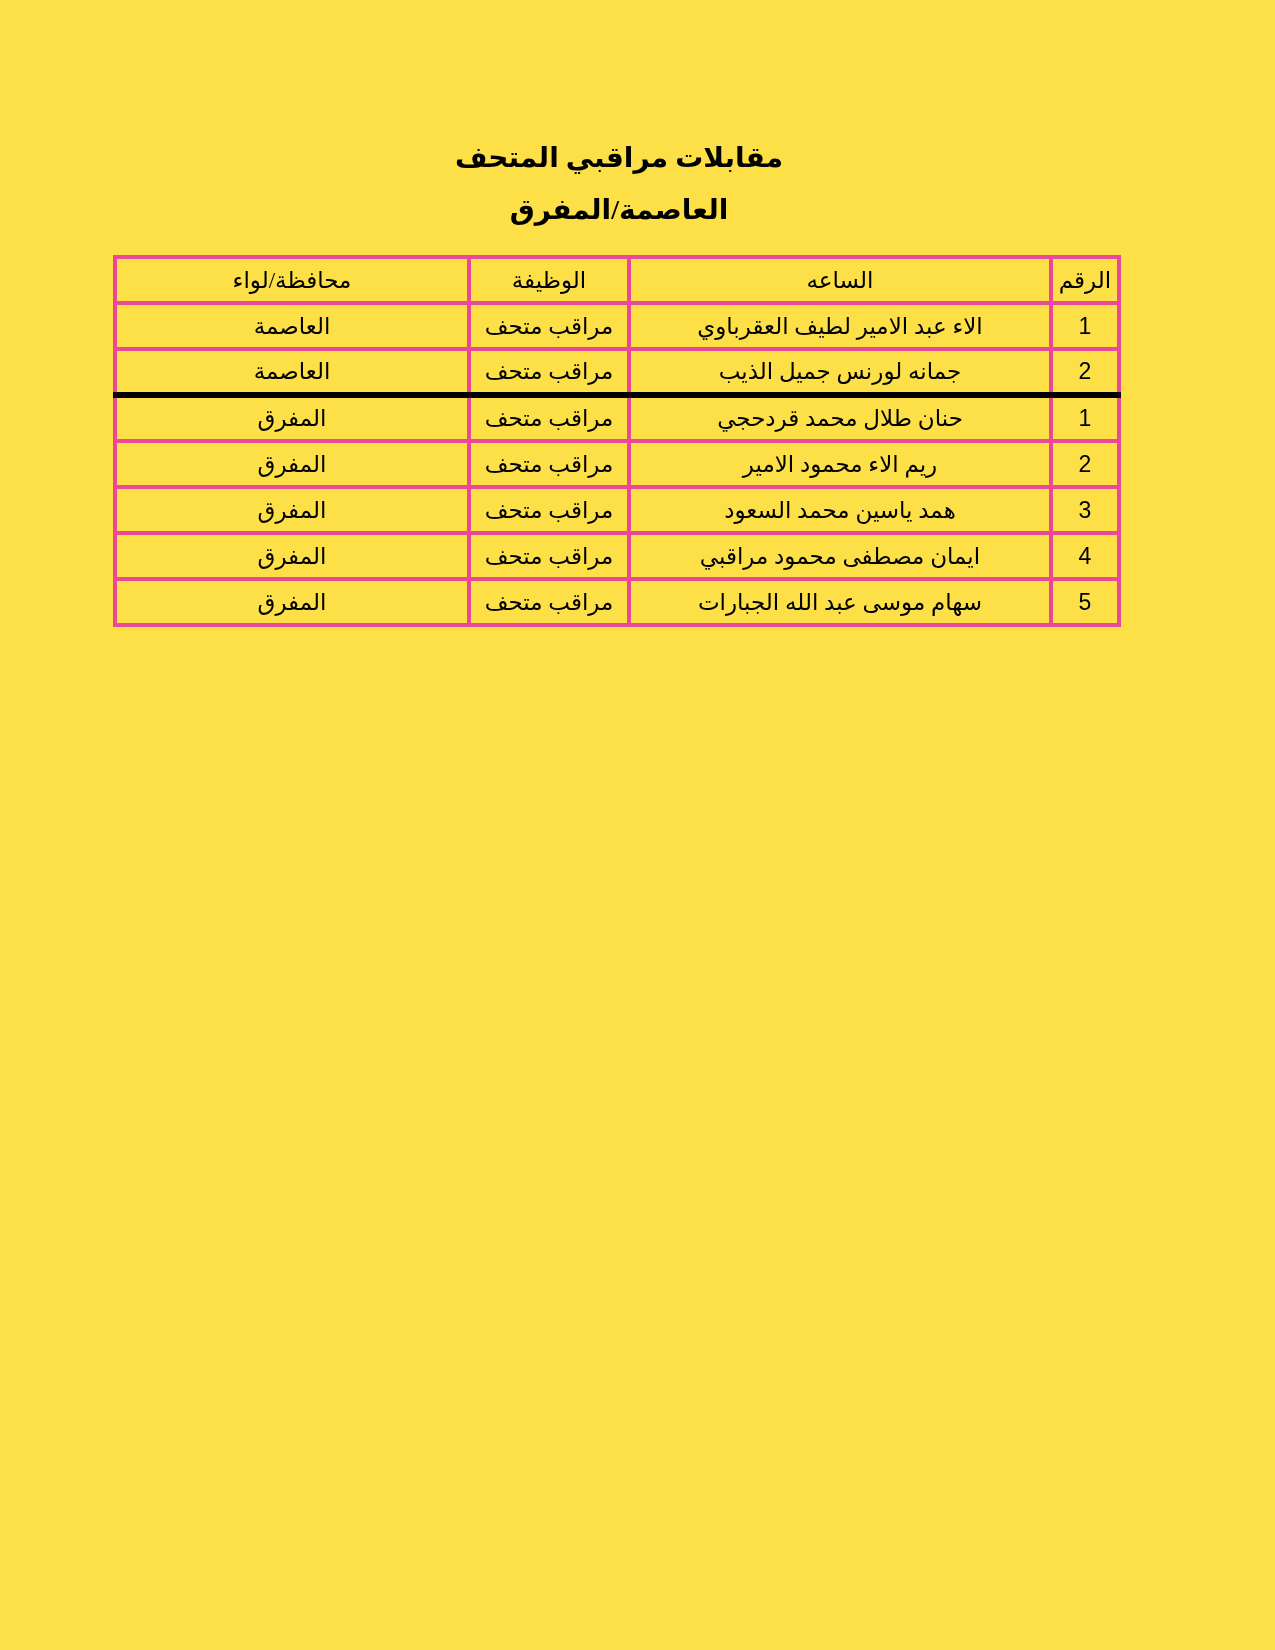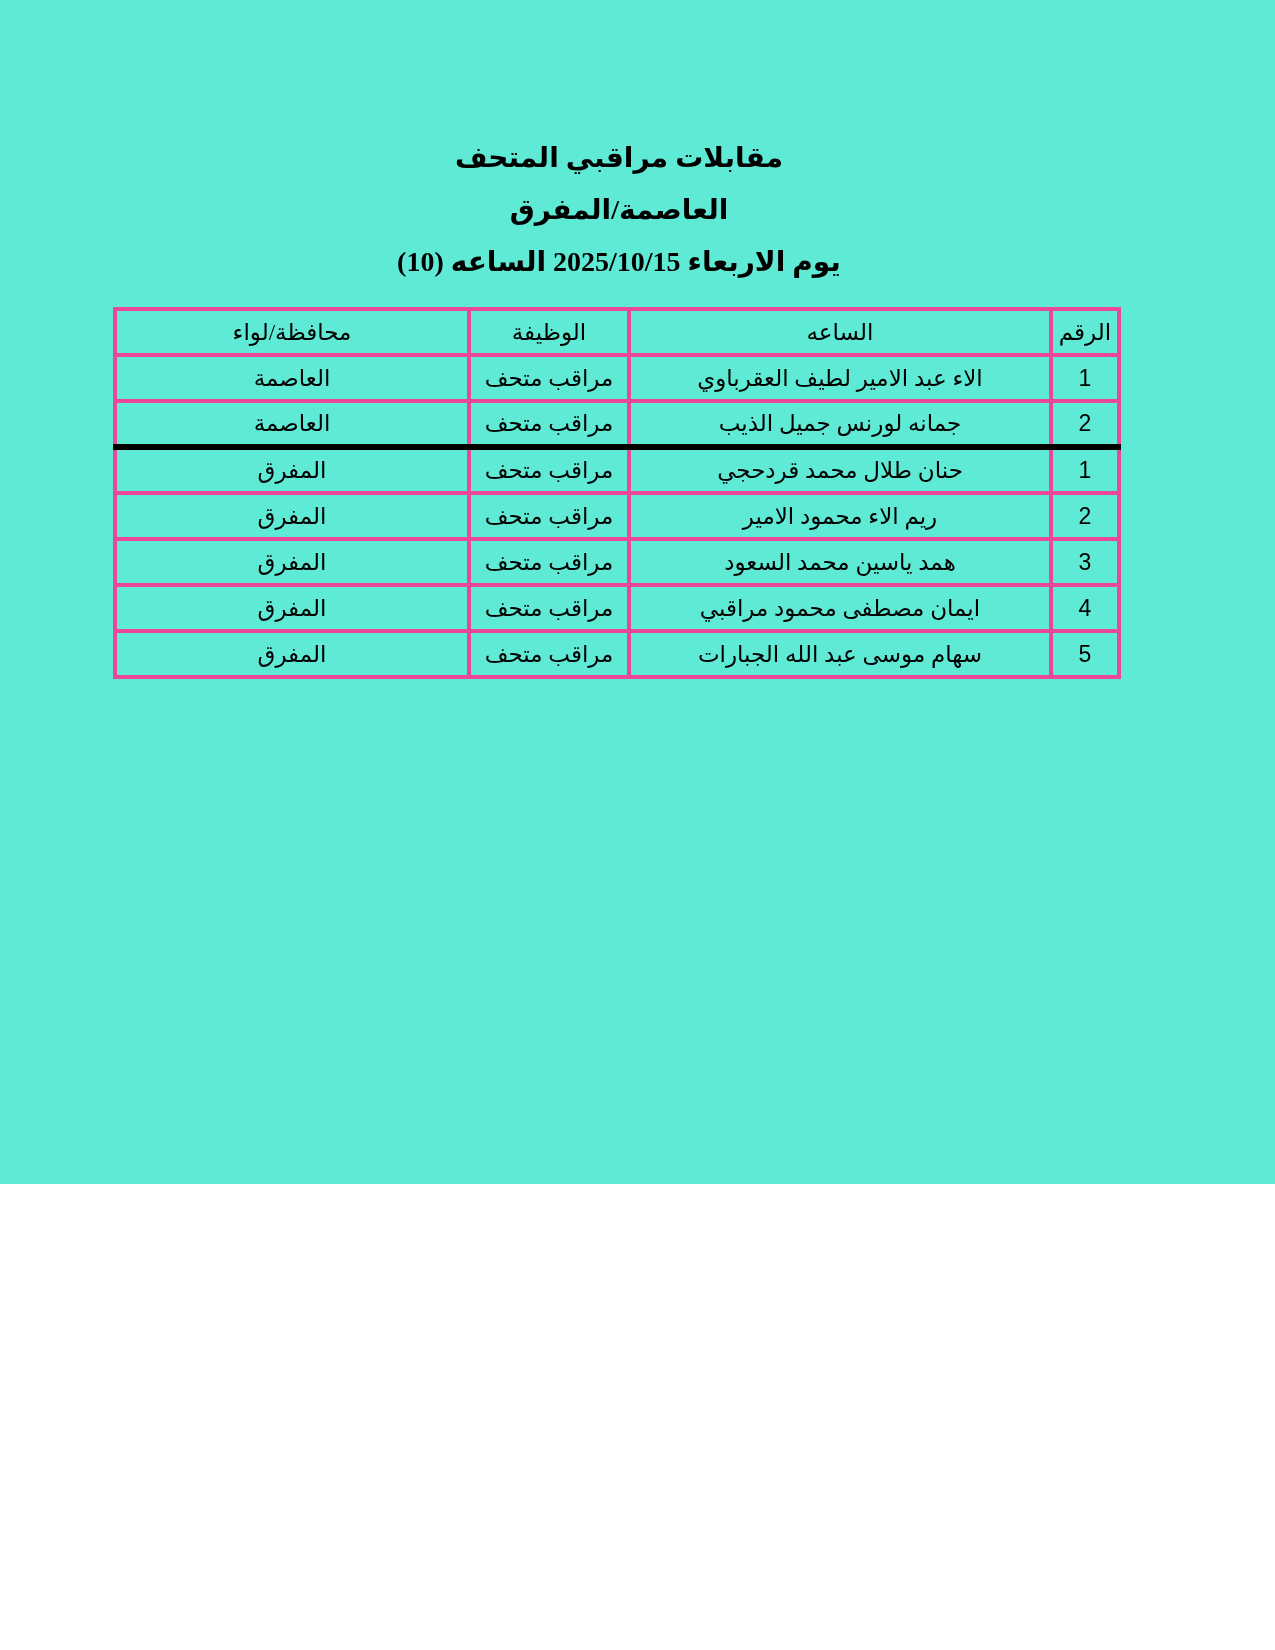--- a/index.html
+++ b/index.html
@@ -5,22 +5,22 @@
   * { margin: 0; padding: 0; box-sizing: border-box; }
   html, body { background: #ffffff; }
   body {
     font-family: "Liberation Serif", "DejaVu Sans", serif;
     color: #000000;
     direction: rtl;
   }
   .page {
     position: relative;
     width: 1275px;
-    height: 1184px;
-    background: #5eead4;
+    height: 1650px;
+    background: #fde047;
     overflow: hidden;
   }
   .content {
     padding-top: 132px;
   }
   .titles {
     width: 1004px;
     margin-right: 154px;
     text-align: center;
   }
@@ -62,21 +62,20 @@
 </style>
 </head>
 <body>
 
 <div class="page">
   <div class="content">
 
     <div class="titles">
       <div class="title-line">مقابلات مراقبي المتحف</div>
       <div class="title-line">العاصمة/المفرق</div>
-      <div class="title-line">يوم الاربعاء  2025/10/15 الساعه (10)</div>
     </div>
 
     <table class="doc-table">
       <colgroup>
         <col class="col-number">
         <col class="col-name">
         <col class="col-job">
         <col class="col-gov">
       </colgroup>
       <thead>

